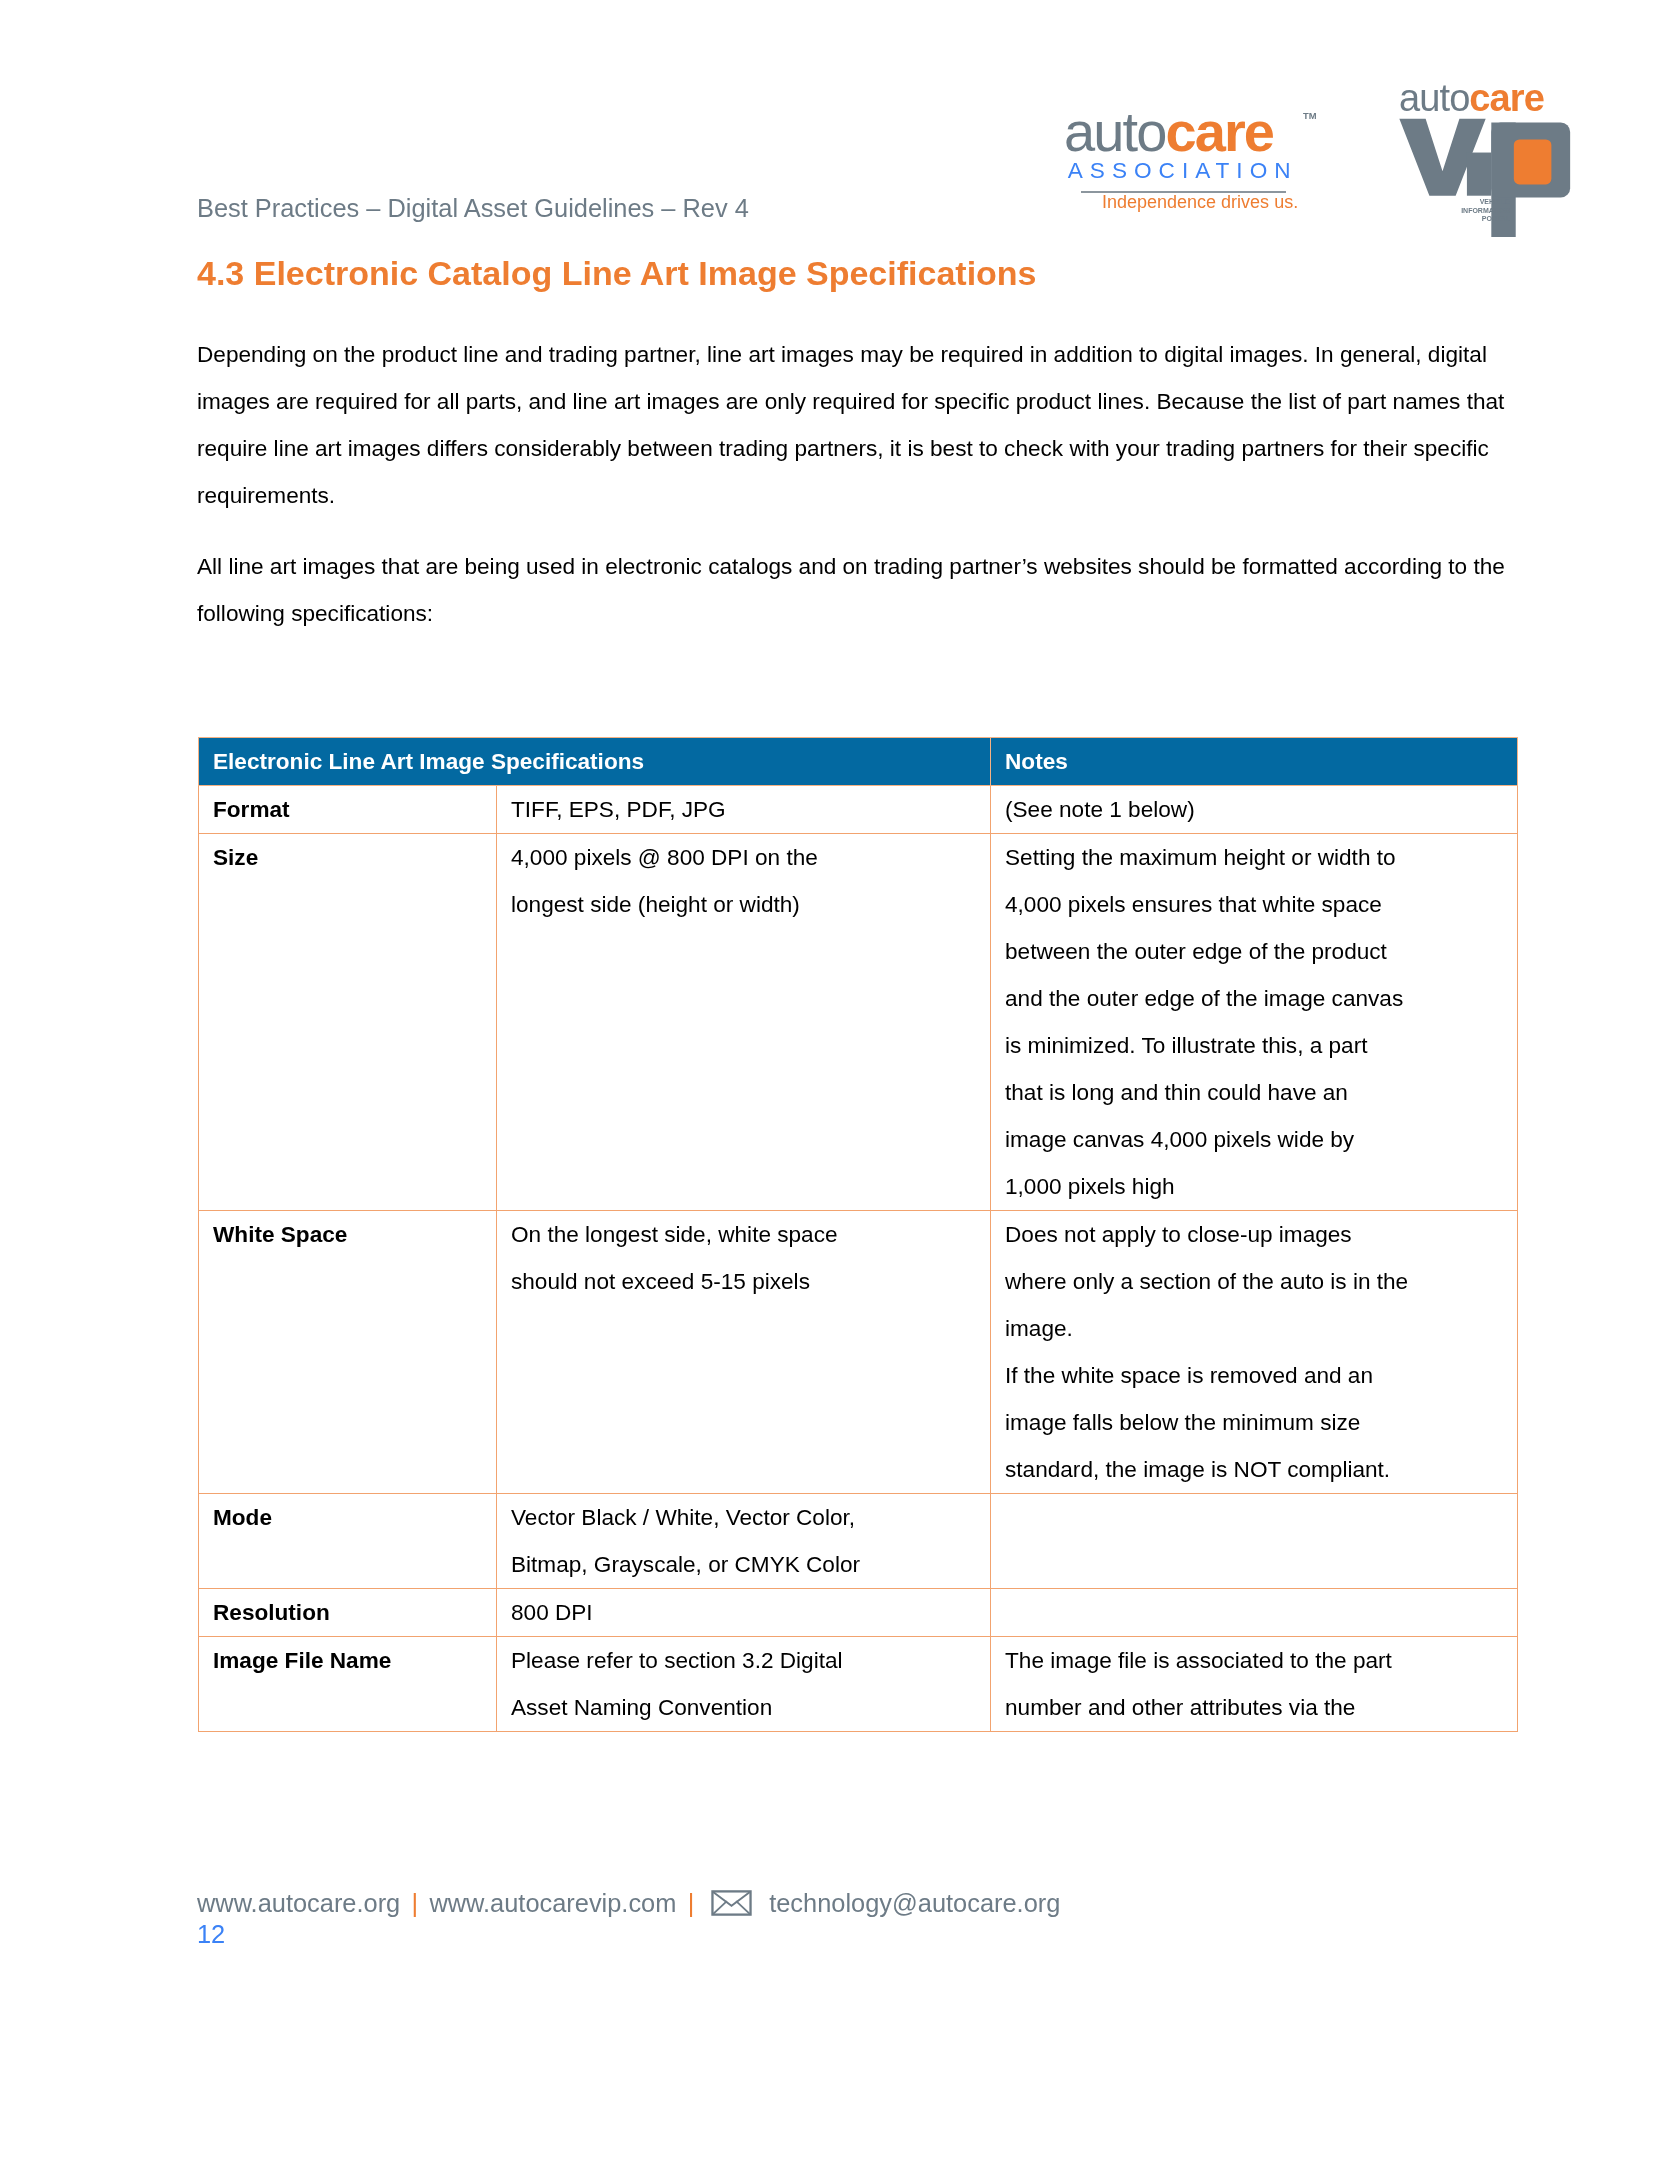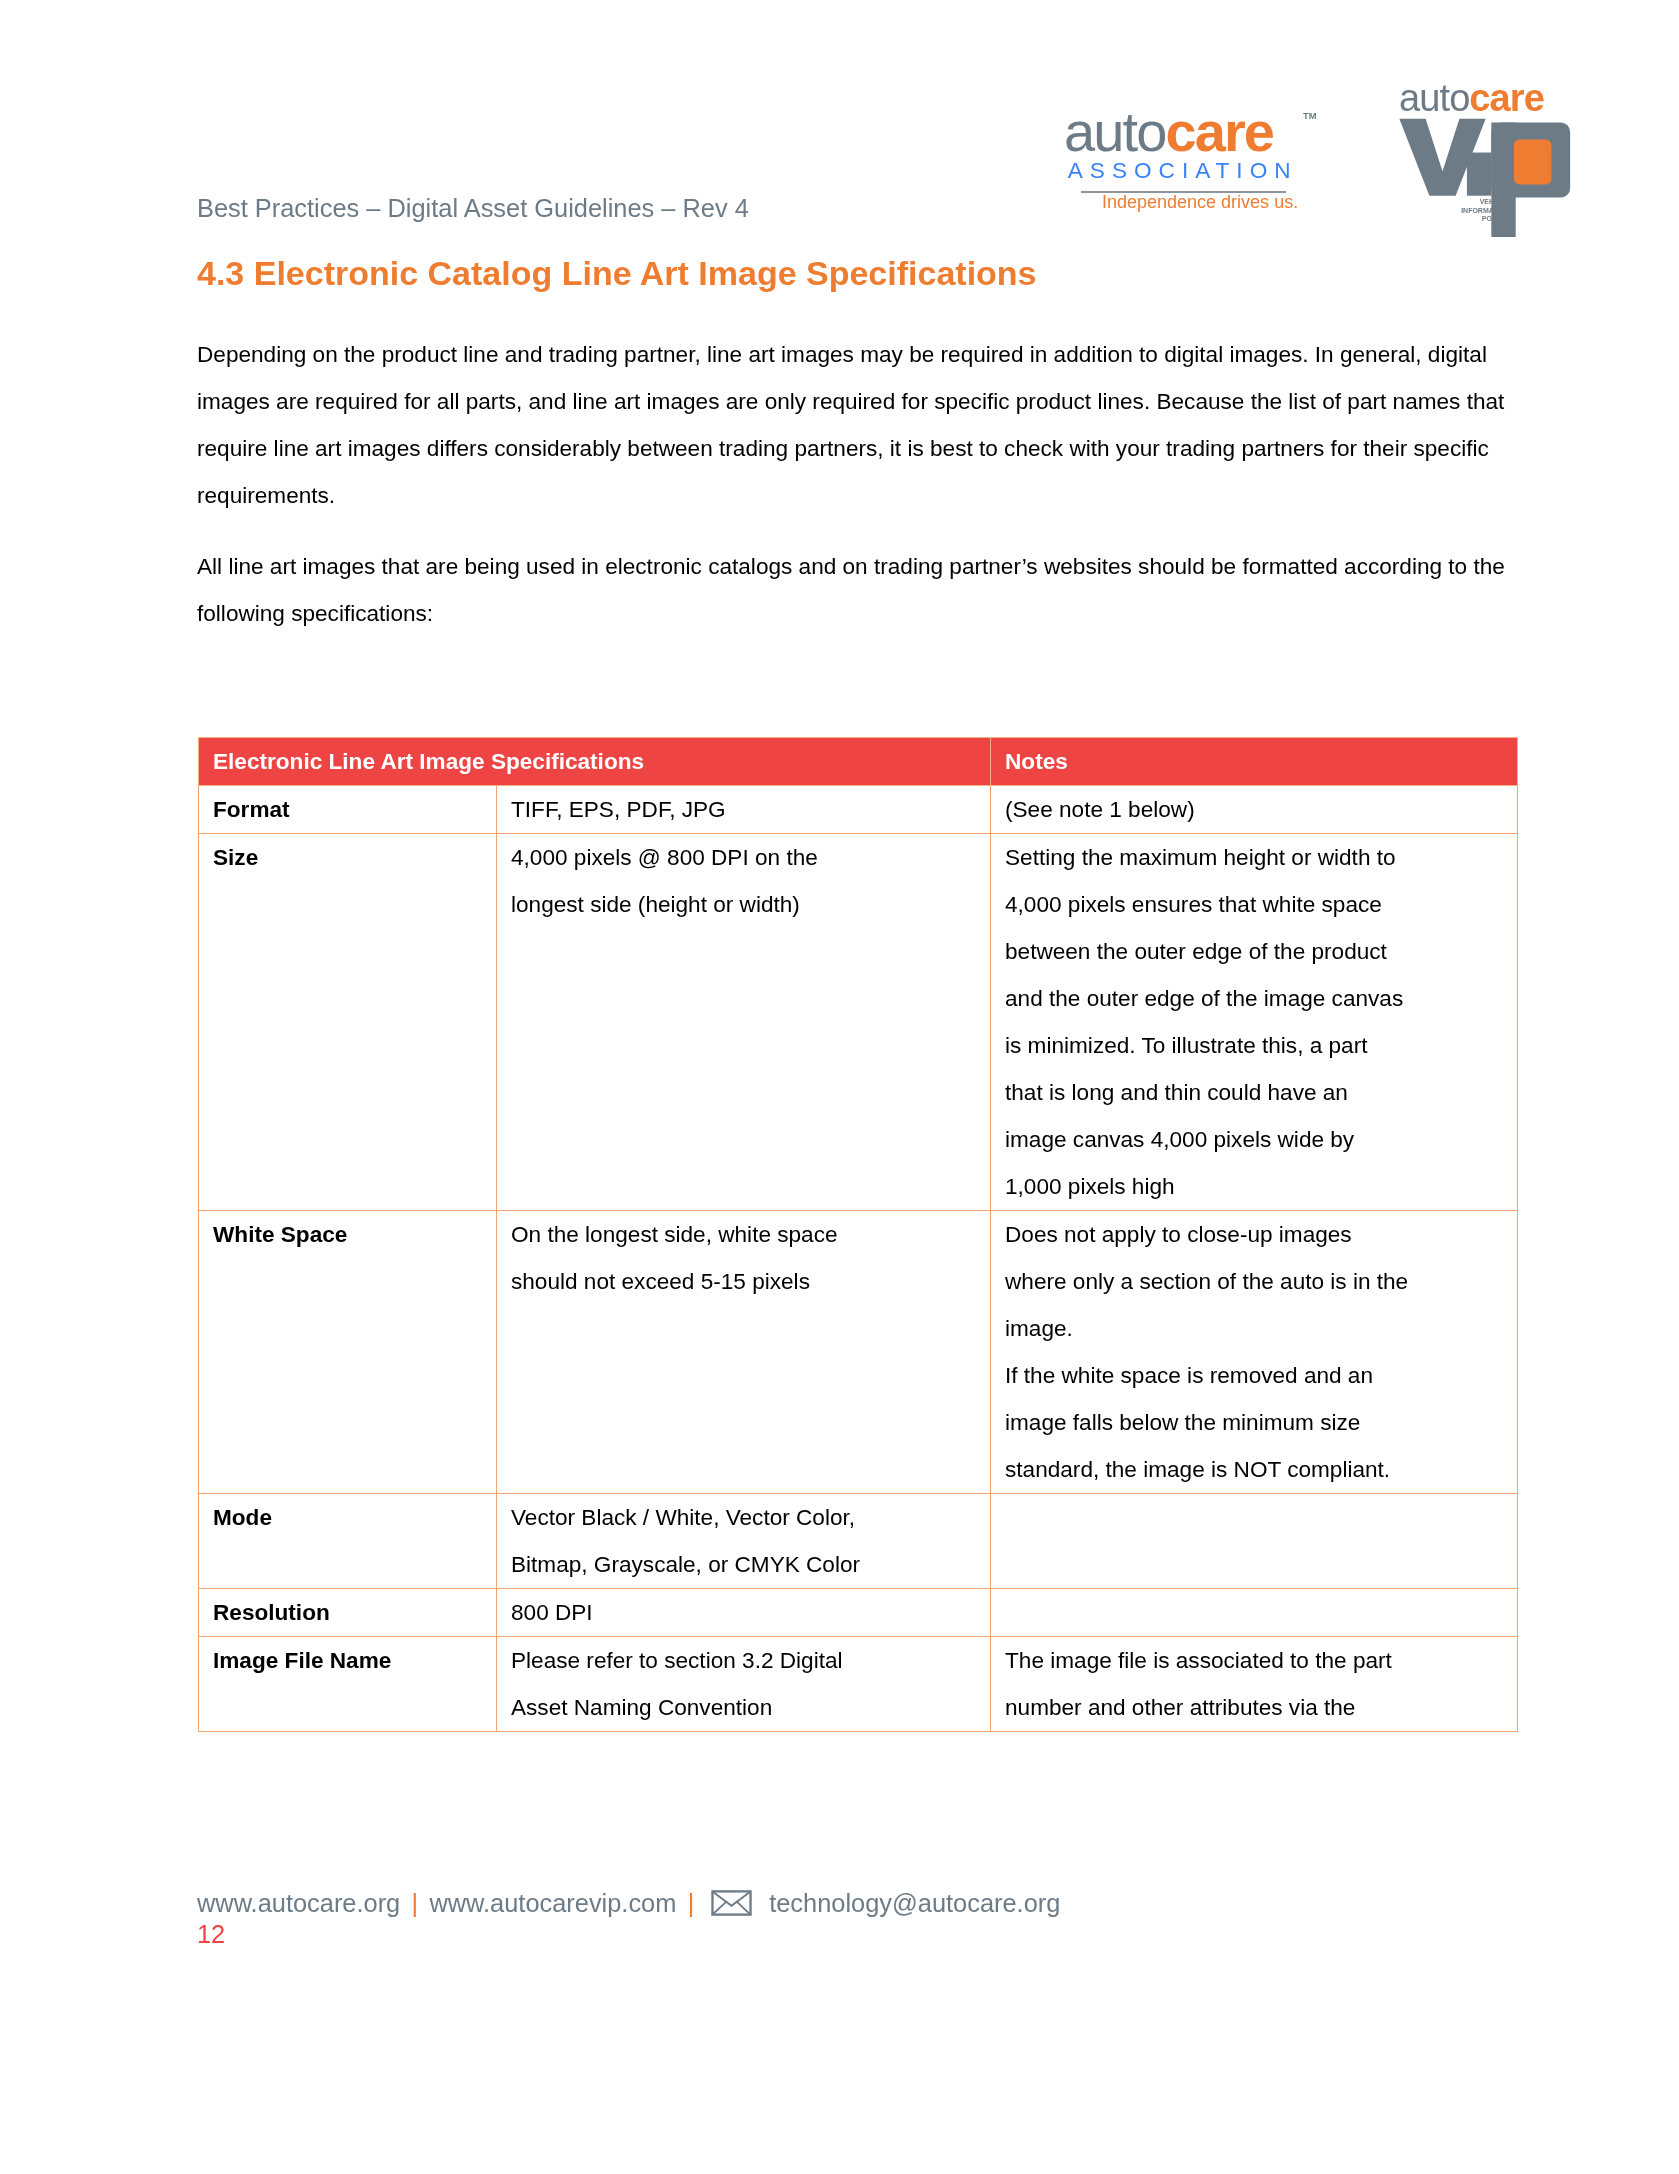--- a/index.html
+++ b/index.html
@@ -30,32 +30,32 @@
   .logo-vip .portal { position: absolute; left: 34px; top: 119px; width: 77px; text-align: right; font-size: 7px; font-weight: bold; color: #6d7b86; line-height: 8.5px; }
 
   
   .para { left: 197px; width: 1318px; font-size: 22.6px; line-height: 47px; }
   .para-1 { top: 331px; }
   .para-2 { top: 543px; }
 
   
   .spec-table { position: absolute; left: 198px; top: 737px; width: 1320px; border-collapse: collapse; table-layout: fixed; font-size: 22.6px; }
   .spec-table td, .spec-table th { border: 1.9px solid #f2a36f; vertical-align: top; padding: 0 13px 0 14px; line-height: 47px; text-align: left; }
-  .spec-table th { background: #ef4444; color: #ffffff; font-weight: bold; height: 47px; border-color: #f4b183; }
+  .spec-table th { background: #0369a1; color: #ffffff; font-weight: bold; height: 47px; border-color: #f4b183; }
   .spec-table col.c1 { width: 298px; }
   .spec-table col.c2 { width: 494px; }
   .spec-table col.c3 { width: 527px; }
   .spec-table td.label { font-weight: bold; }
   .spec-table .line { display: block; }
 
   
   .footer { left: 197px; top: 1887px; font-size: 25.4px; color: #6d7b86; white-space: nowrap; line-height: 32px; display: flex; align-items: center; }
   .footer .sep { color: #ee7d31; margin: 0 11.3px; }
   .footer .mail { display: inline-block; width: 41px; height: 26px; margin: 0 17px 0 5.6px; }
-  .page-number { left: 197px; top: 1918px; font-size: 25.4px; color: #ef4444; line-height: 32px; }
+  .page-number { left: 197px; top: 1918px; font-size: 25.4px; color: #3b82f6; line-height: 32px; }
 </style>
 </head>
 <body>
 
 <div class="abs logo-assoc">
   <div class="brand"><span class="auto">auto</span><span class="care">care</span></div>
   <div class="tm">TM</div>
   <div class="assoc">ASSOCIATION</div>
   <div class="rule"></div>
   <div class="tagline">Independence drives us.</div>

